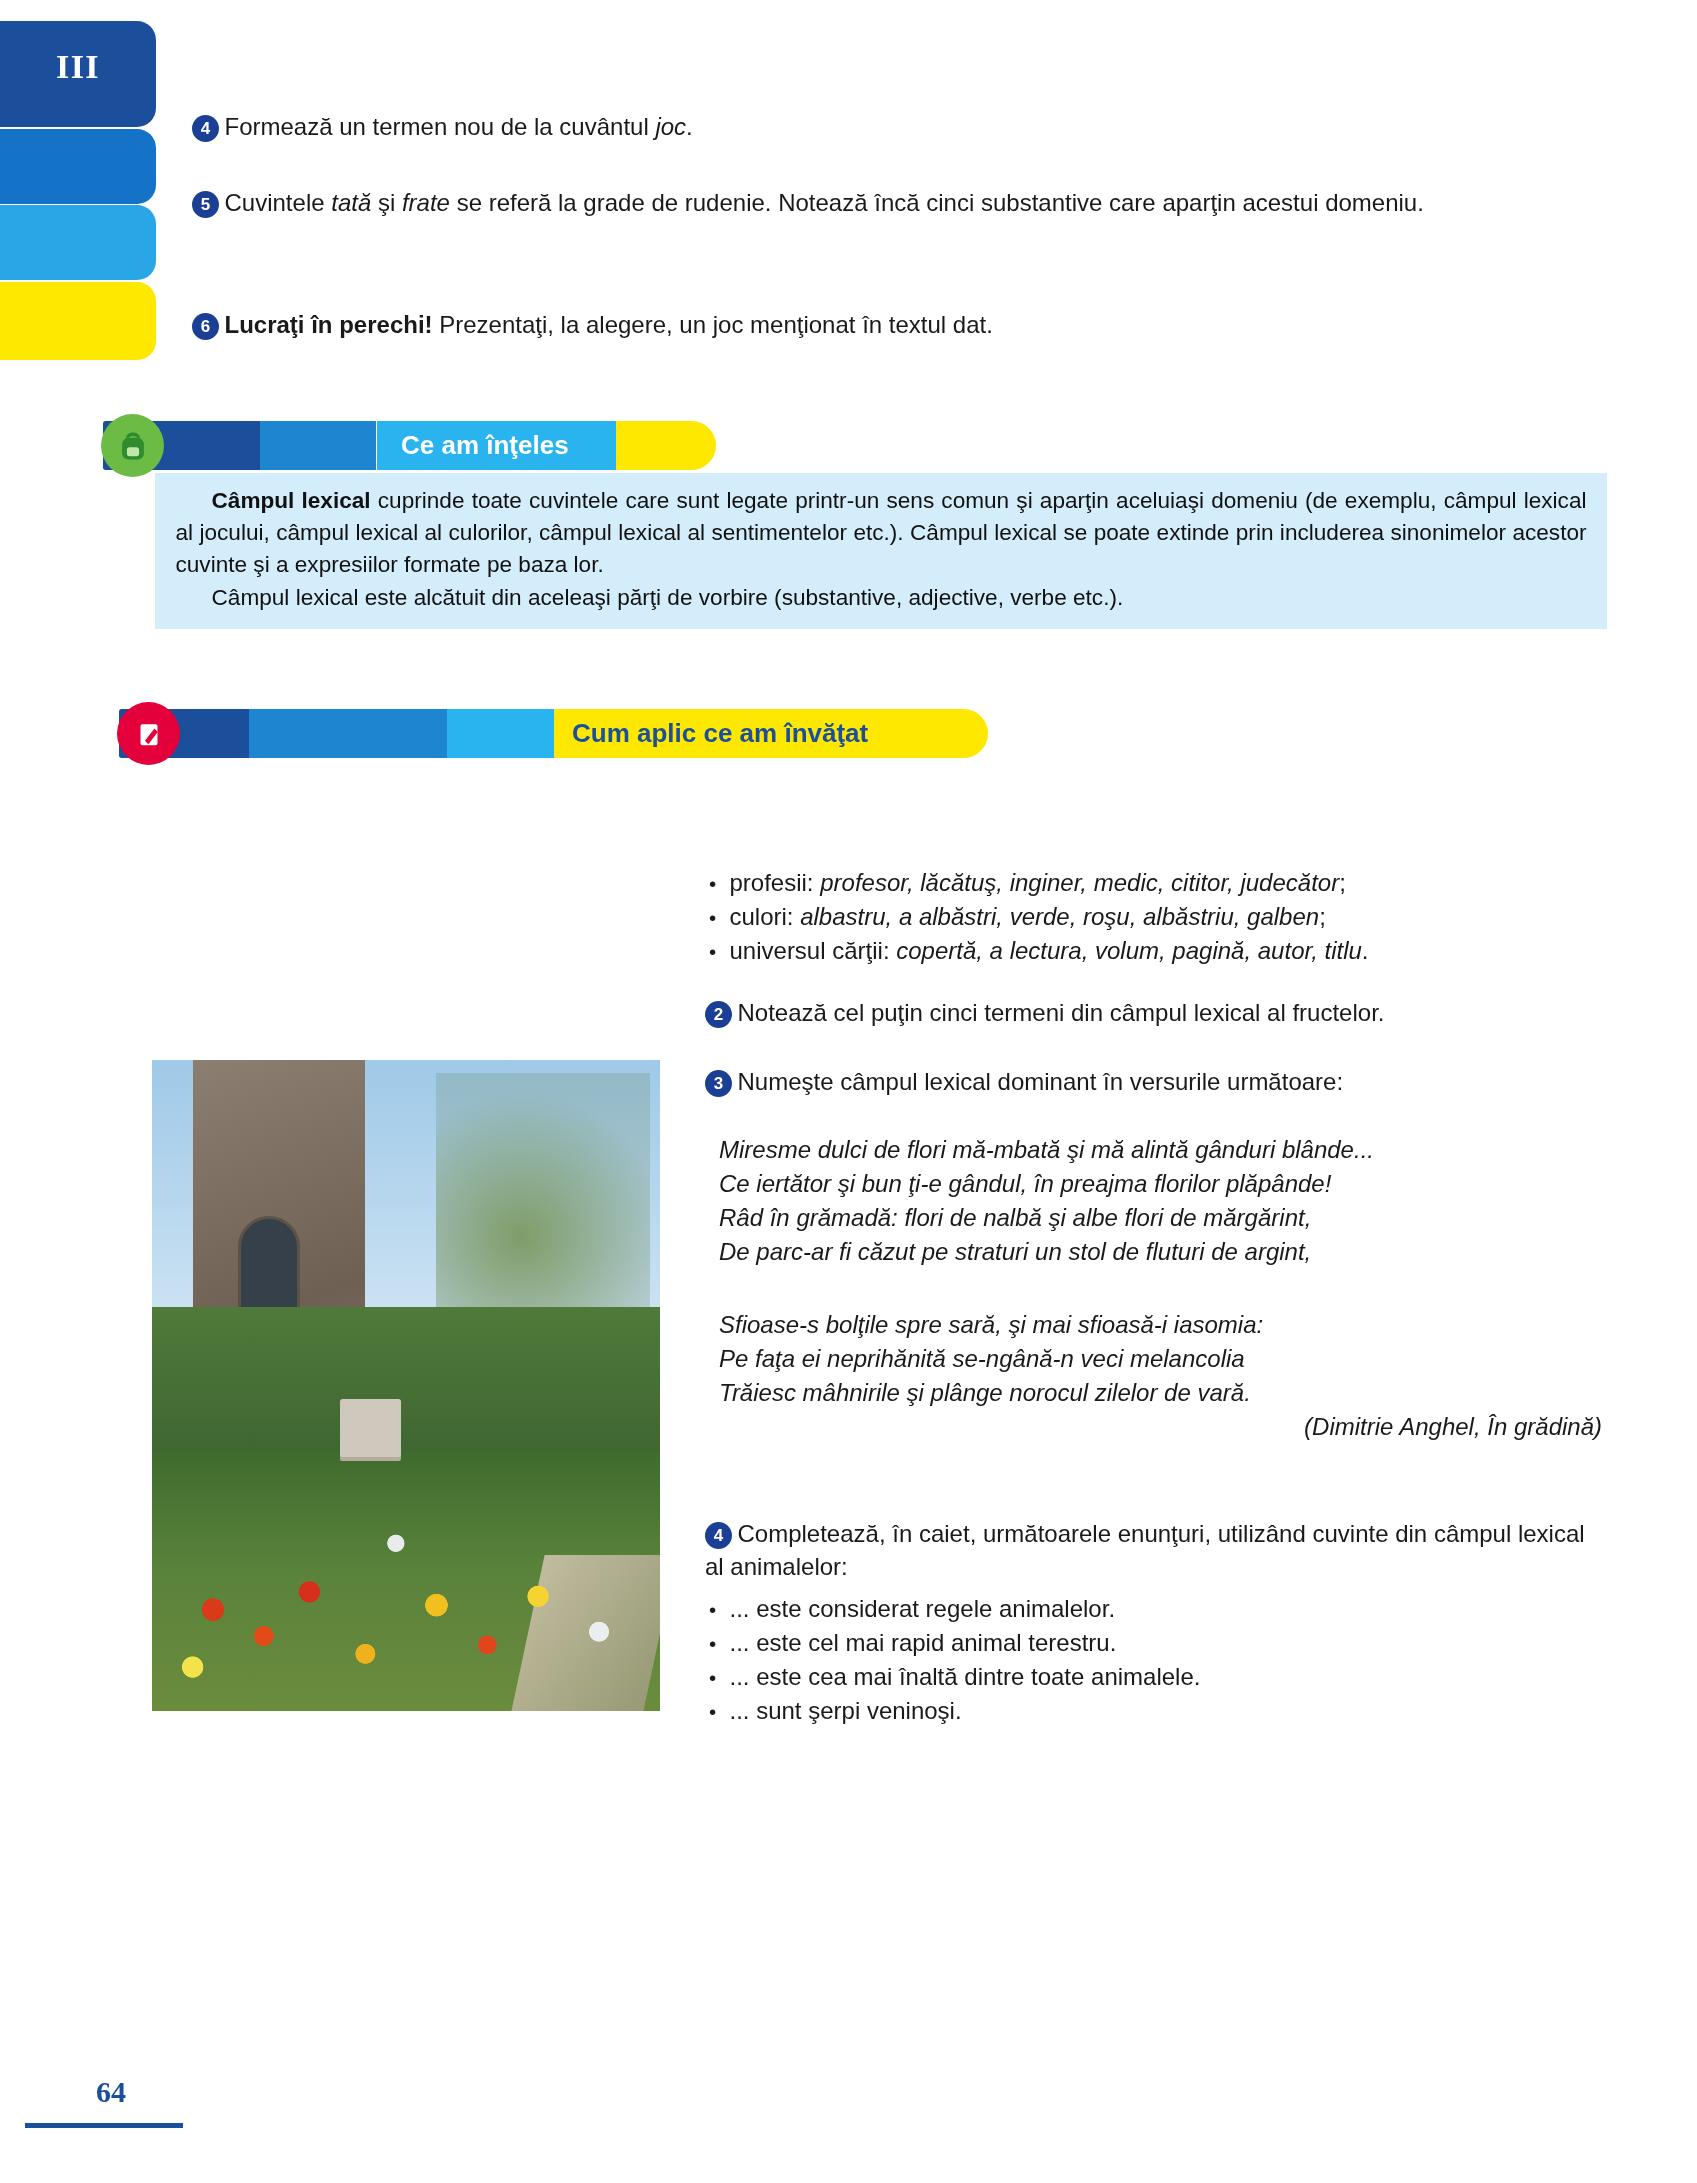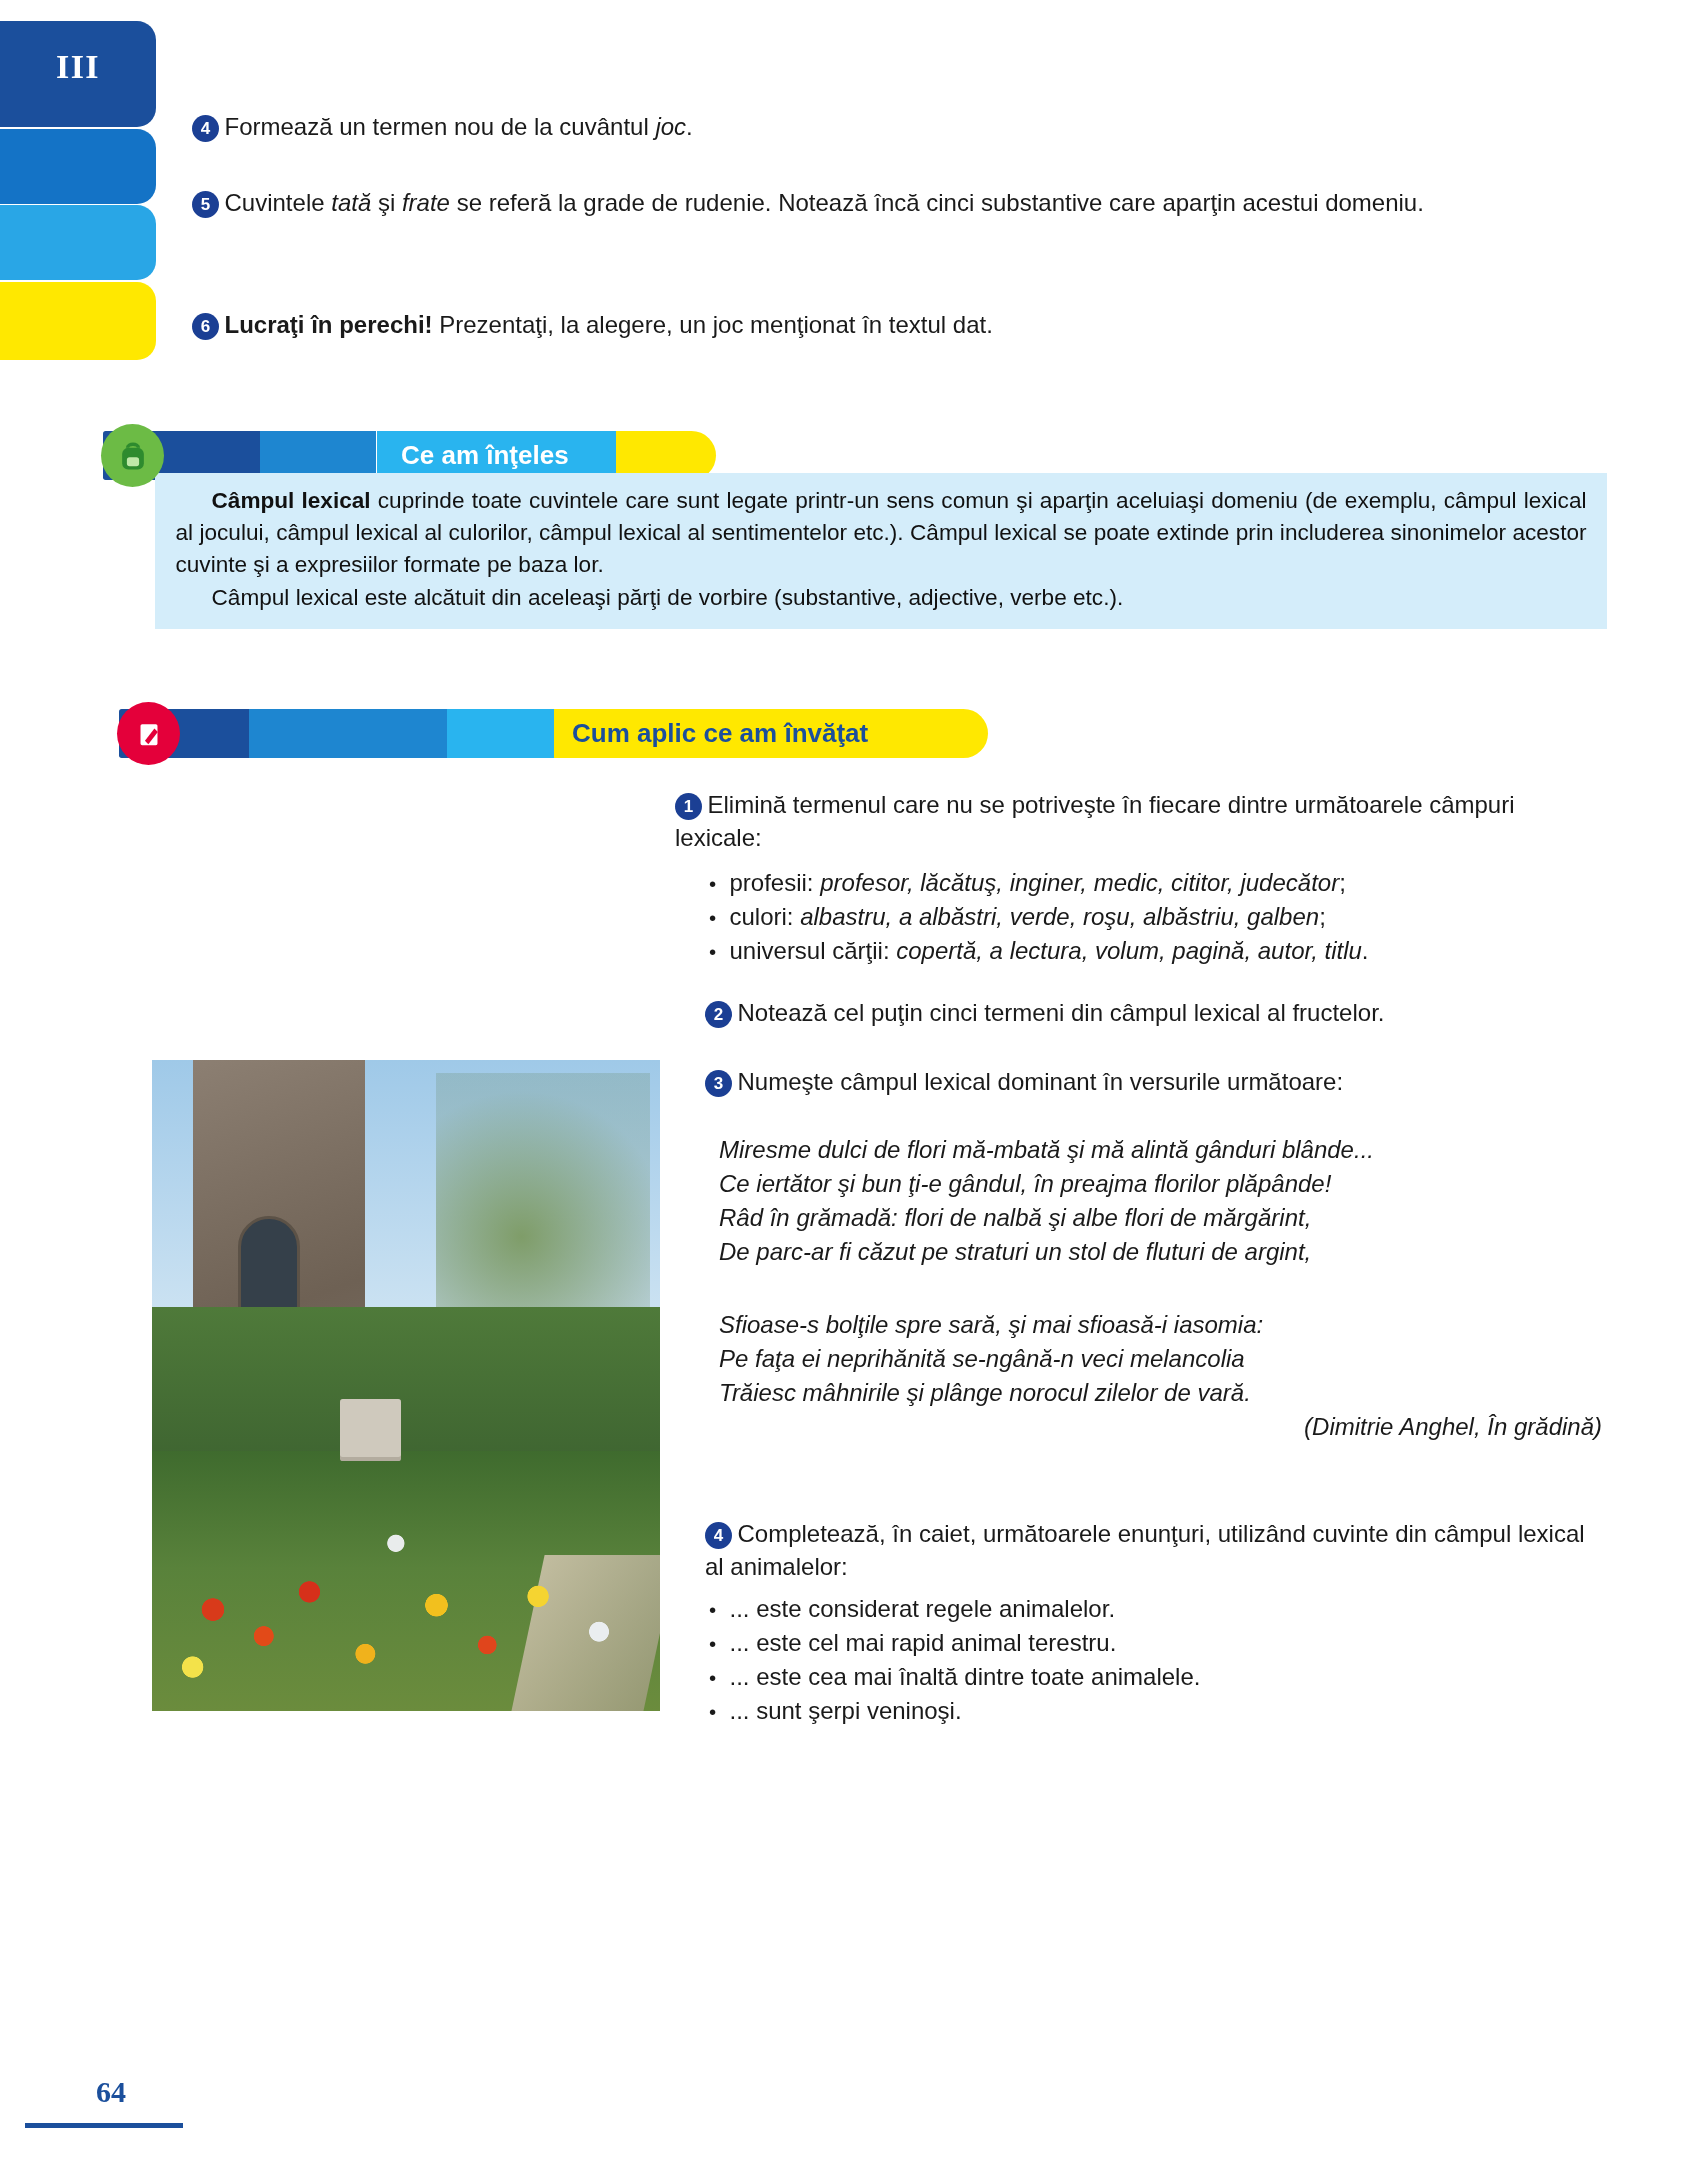--- a/index.html
+++ b/index.html
@@ -260,21 +260,21 @@
   </div>
 
   <div class="para" style="left:158px; top:186px; width:1452px;">
     <span style="display:inline-block; width:34px;"></span><span class="numc">5</span><span>Cuvintele </span><span class="it">tată</span><span> şi </span><span class="it">frate</span><span> se referă la grade de rudenie. Notează încă cinci substantive care aparţin acestui domeniu.</span>
   </div>
 
   <div class="para" style="left:192px; top:308px; width:1411px;">
     <span class="numc">6</span><span class="bd">Lucraţi în perechi!</span><span> Prezentaţi, la alegere, un joc menţionat în textul dat.</span>
   </div>
 
-  <div class="banner" style="left:0; top:431px; width:733px;">
+  <div class="banner" style="left:0; top:421px; width:733px;">
     <div class="bar-dark" style="width:253px;"></div>
     <div class="bar-mid" style="left:260px; width:116px;"></div>
     <div class="bar-light" style="left:377px; width:294px;"></div>
     <div class="bar-yellow" style="left:616px; width:100px;"></div>
     <div class="btitle" style="left:401px; color:#ffffff;">Ce am înţeles</div>
     <div class="badge-circle badge-green">
       <svg width="38" height="38" viewBox="0 0 56 56" aria-hidden="true">
         <rect x="12" y="16" width="32" height="32" rx="9" fill="#2e8b2e"></rect>
         <path d="M20 16c0-7 16-7 16 0" fill="none" stroke="#2e8b2e" stroke-width="5"></path>
         <rect x="19" y="30" width="18" height="13" rx="4" fill="#bfe8a8"></rect>
@@ -296,23 +296,20 @@
     <div class="bar-yellow" style="left:538px; width:434px;"></div>
     <div class="btitle" style="left:556px; color:#1b4f9c;">Cum aplic ce am învăţat</div>
     <div class="badge-circle badge-red">
       <svg width="38" height="38" viewBox="0 0 56 56" aria-hidden="true">
         <rect x="14" y="12" width="28" height="34" rx="4" fill="#ffffff" stroke="#e4003a" stroke-width="3"></rect>
         <path d="M22 38 L36 20 L41 25 L27 43 Z" fill="#e4003a"></path>
       </svg>
     </div>
   </div>
 
-  <div class="para" style="left:675px; top:788px; width:928px;">
-    <span class="numc">1</span><span>Elimină termenul care nu se potriveşte în fiecare dintre următoarele câmpuri lexicale:</span>
-  </div>
   <ul class="blist" style="position:absolute; left:709px; top:866px; width:890px;">
     <li><span>profesii: </span><span class="it">profesor, lăcătuş, inginer, medic, cititor, judecător</span><span>;</span></li>
     <li><span>culori: </span><span class="it">albastru, a albăstri, verde, roşu, albăstriu, galben</span><span>;</span></li>
     <li><span>universul cărţii: </span><span class="it">copertă, a lectura, volum, pagină, autor, titlu</span><span>.</span></li>
   </ul>
 
   <div class="para" style="left:705px; top:996px; width:904px;">
     <span class="numc">2</span><span>Notează cel puţin cinci termeni din câmpul lexical al fructelor.</span>
   </div>
 

